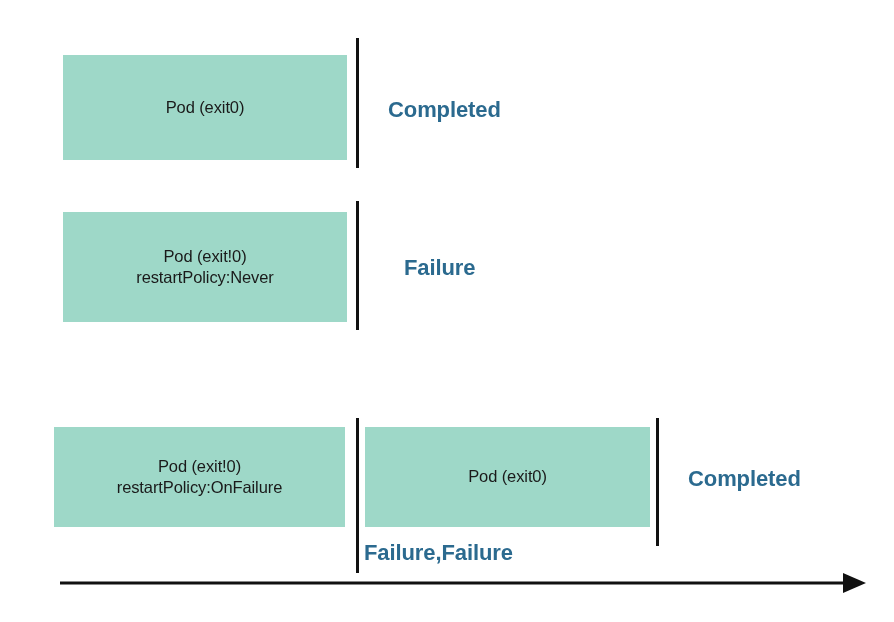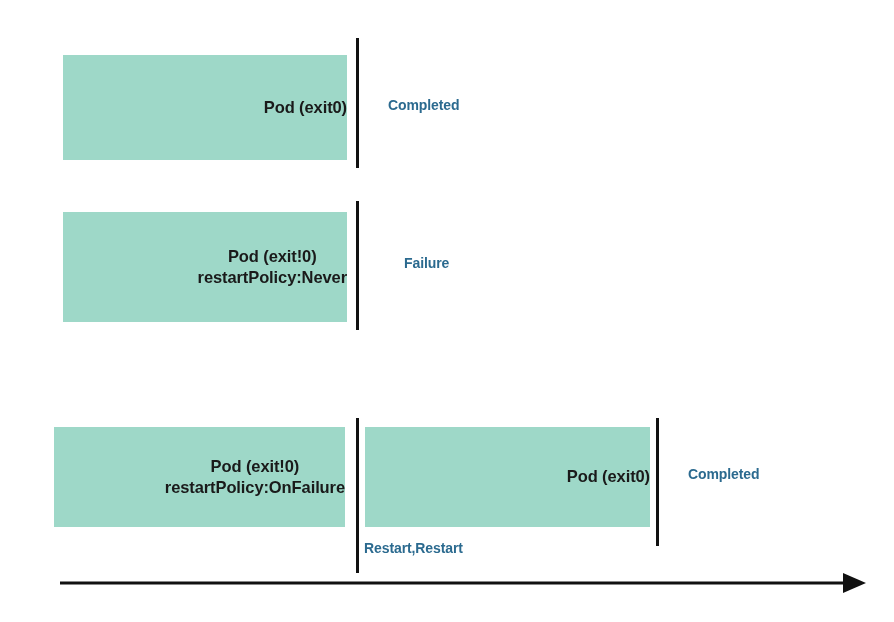--- a/index.html
+++ b/index.html
@@ -16,43 +16,43 @@
     width: 894px;
     height: 622px;
     background: #ffffff;
     overflow: hidden;
   }
   .pod-box {
     position: absolute;
     background: #9ed8c8;
     display: flex;
     align-items: center;
-    justify-content: flex-end;
+    justify-content: center;
     text-align: center;
     color: #1a1a1a;
-    font-weight: bold;
+    font-weight: normal;
     font-size: 16.5px;
     line-height: 1.3;
     font-family: "Liberation Sans", sans-serif;
     letter-spacing: -0.1px;
   }
   .pod-box-label {
     white-space: pre-line;
     display: block;
   }
   .divider {
     position: absolute;
     width: 3px;
     background: #111111;
   }
   .status-label {
     position: absolute;
     color: #2b6a8f;
     font-weight: bold;
-    font-size: 14px;
+    font-size: 22px;
     font-family: "Liberation Sans", sans-serif;
     white-space: nowrap;
     letter-spacing: -0.1px;
   }
   .timeline-arrow {
     position: absolute;
     left: 0;
     top: 0;
   }
 </style>
@@ -76,21 +76,21 @@
 
   <div class="pod-box" style="left:54px; top:427px; width:291px; height:100px;">
     <span class="pod-box-label">Pod (exit!0)
 restartPolicy:OnFailure</span>
   </div>
   <div class="divider" style="left:356px; top:418px; height:155px;"></div>
   <div class="pod-box" style="left:365px; top:427px; width:285px; height:100px;">
     <span class="pod-box-label">Pod (exit0)</span>
   </div>
   <div class="divider" style="left:656px; top:418px; height:128px;"></div>
-  <div class="status-label" style="left:364px; top:540px;">Restart,Restart</div>
+  <div class="status-label" style="left:364px; top:540px;">Failure,Failure</div>
   <div class="status-label" style="left:688px; top:466px;">Completed</div>
 
   <svg class="timeline-arrow" width="894" height="622">
     <line x1="60" y1="583" x2="845" y2="583" stroke="#111111" stroke-width="3"></line>
     <polygon points="843,573 866,583 843,593" fill="#111111"></polygon>
   </svg>
 
 </div>
 
 </body></html>

